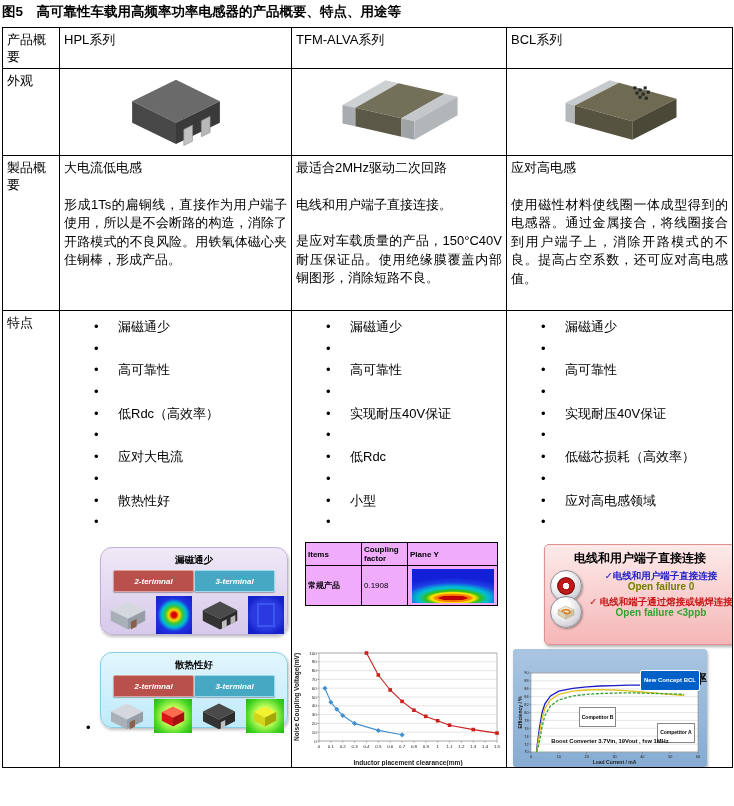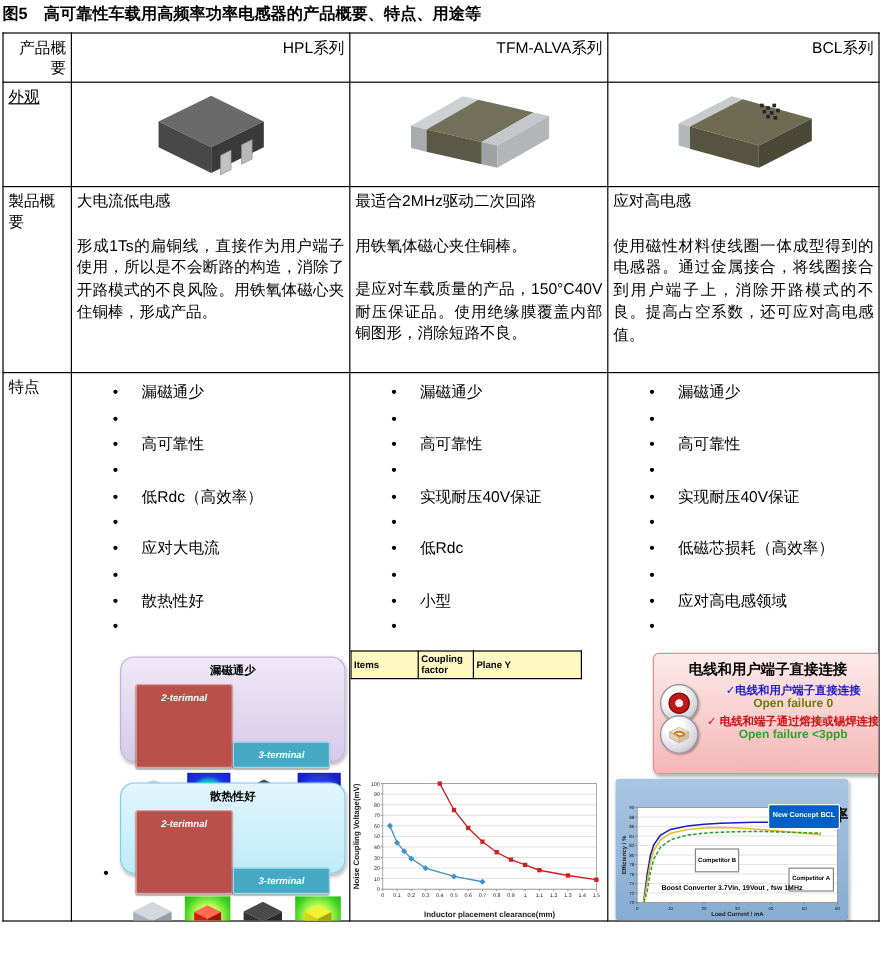--- a/index.html
+++ b/index.html
@@ -2,22 +2,22 @@
 <html><head>
 <meta charset="utf-8">
 <style>
 * { margin:0; padding:0; box-sizing:border-box; }
 body { background:#fff; }
 .page { position:relative; width:734px; height:806px; background:#fff; overflow:hidden;
         font-family:"Liberation Sans","DejaVu Sans",sans-serif; color:#000; }
 .doc-title { position:absolute; top:3px; left:2px; font-size:13.5px; font-weight:bold; }
 table.main { position:absolute; top:27px; left:2px; width:730px; border-collapse:collapse; table-layout:fixed; }
 table.main td { border:1px solid #000; vertical-align:top; padding:3px 4px; font-size:13px; line-height:17px; }
-.r-head td { height:34px;text-align:right; }
-.r-app td  { height:83px; text-align:center; vertical-align:middle; padding:1px;text-decoration:underline; }
+.r-head td { height:34px; }
+.r-app td  { height:83px; text-align:center; vertical-align:middle; padding:1px; }
 .r-rel td  { height:45px; }
 .r-ov td   { height:155px; }
 .r-feat td { height:457px; position:relative; overflow:hidden; }
 .muted { color:#6e6e6e; }
 .ov-h { line-height:18.5px; }
 .ov-p { line-height:18.5px; margin-top:18px; text-align:justify; }
 .ov-p:empty { display:none; }
 ul.features { margin-top:4px; }
 .features li { list-style:none; position:relative; padding-left:54px; height:21.7px; font-size:13px; }
 .features li::before { content:"•"; position:absolute; left:30px; }
@@ -27,31 +27,31 @@
 .gbox { position:absolute; border-radius:12px; box-shadow:1px 2px 3px rgba(0,0,0,.25); }
 .gbox.purple { top:236px; left:40px; width:188px; height:88px;
   background:linear-gradient(180deg,#efe9f7 0%,#d7c9ea 100%); border:1px solid #c2b2da; }
 .gbox.cyan { top:341px; left:40px; width:188px; height:76px;
   background:linear-gradient(180deg,#e2f6fd 0%,#bfeafa 100%); border:1px solid #86cde8; }
 .gtitle { text-align:center; font-size:9.5px; font-weight:bold; margin-top:3px; }
 .pills { display:flex; justify-content:space-between; padding:2px 12px 0 12px; }
 .pill { width:90px; text-align:center; font-size:8px; font-weight:bold; color:#fff;
         padding:1.5px 0; border-radius:2px; box-shadow:0 1px 1px rgba(0,0,0,.3);font-style:italic; }
 .pill.red  { background:#b9504b; border:1px solid #dca09d; }
-.pill.teal { background:#47a8c4; border:1px solid #9fd8ea;margin-top:48px; }
+.pill.teal { background:#47a8c4; border:1px solid #9fd8ea; }
 .imgrow { display:flex; justify-content:center; align-items:center; gap:5px; margin-top:4px; }
 .gbox.cyan .imgrow { margin-top:2px; }
 .hm { width:36px; height:38px; }
 .hm-flux1 { background:radial-gradient(circle at 50% 50%,#d80000 0 9%,#ffd800 20%,#38c838 33%,#00bcd4 47%,#2030e0 63%,#1420c8 100%); }
 .hm-flux2 { position:relative; background:radial-gradient(circle,#2a3ae0 0 55%,#1420c8 80%); }
 .hm-flux2::after { content:""; position:absolute; top:7px; left:9px; right:9px; bottom:7px; border:2px solid #3c55f0; }
 .th { width:38px; height:34px; display:flex; align-items:center; justify-content:center;
      background:radial-gradient(circle,#c6ff5e 0 35%,#3fd321 75%,#27b512 100%); }
 
-table.ctable { position:absolute; top:231px; left:0; width:192px; border-collapse:collapse; table-layout:fixed; background:#fef9c3; }
+table.ctable { position:absolute; top:231px; left:13px; width:192px; border-collapse:collapse; table-layout:fixed; background:#f0abfc; }
 table.ctable td { border:1px solid #000; font-size:8px; line-height:9px; padding:2px; vertical-align:middle; }
 table.ctable .hd { font-weight:bold; }
 table.ctable tr.h td { height:22px; }
 table.ctable tr.d td { height:40px; }
 .it { font-weight:bold; }
 .hmy { width:82px; height:34px; margin:0 auto; background-color:#1420d8; }
 .hmy1 { background-image:
   radial-gradient(circle 3px at 25px 26px,#ff2000 0 1px,#ffe000 1.6px,#20b020 2.6px,rgba(0,0,0,0) 3px),
   radial-gradient(circle 3px at 33px 26px,#ff2000 0 1px,#ffe000 1.6px,#20b020 2.6px,rgba(0,0,0,0) 3px),
   radial-gradient(circle 3px at 41px 26px,#ff2000 0 1px,#ffe000 1.6px,#20b020 2.6px,rgba(0,0,0,0) 3px),
@@ -163,21 +163,21 @@
 
     <tr class="r-ov">
       <td>製品概要</td>
       <td>
         <div class="ov-h">大电流低电感</div>
         <div class="ov-p">形成1Ts的扁铜线，直接作为用户端子使用，所以是不会断路的构造，消除了开路模式的不良风险。用铁氧体磁心夹住铜棒，形成产品。</div>
 
       </td>
       <td>
         <div class="ov-h">最适合2MHz驱动二次回路</div>
-        <div class="ov-p">用铁氧体磁心夹住铜棒。</div>
+        <div class="ov-p">电线和用户端子直接连接。</div>
         <div class="ov-p">是应对车载质量的产品，150°C40V耐压保证品。使用绝缘膜覆盖内部铜图形，消除短路不良。</div>
       </td>
       <td>
         <div class="ov-h">应对高电感</div>
         <div class="ov-p">使用磁性材料使线圈一体成型得到的电感器。通过金属接合，将线圈接合到用户端子上，消除开路模式的不良。提高占空系数，还可应对高电感值。</div>
 
       </td>
     </tr>
 
     <tr class="r-feat">
@@ -275,20 +275,27 @@
           <colgroup>
                 <col style="width:56px">
                 <col style="width:46px">
                 <col style="width:90px">
               </colgroup>
           <tbody>
                 <tr class="h">
             <td class="hd">Items</td>
             <td class="hd">Coupling factor</td>
             <td class="hd">Plane Y</td>
+          </tr>
+          <tr class="d">
+            <td class="it">常规产品</td>
+            <td>0.1908</td>
+            <td>
+                    <div class="hmy hmy2"></div>
+                  </td>
           </tr>
         </tbody>
             </table>
         <svg id="noise-chart" class="noise-svg" width="210" height="119" viewBox="0 0 210 119">
               <rect x="26" y="6" width="178" height="88" fill="#ffffff"></rect>
               <line x1="26" y1="94" x2="204" y2="94" stroke="#cccccc" stroke-width="0.5"></line>
               <line x1="24.4" y1="94" x2="26" y2="94" stroke="#555" stroke-width="0.5"></line>
               <text x="23.6" y="95.672" font-size="4.4" text-anchor="end" fill="#222">0</text>
               <line x1="26" y1="85.2" x2="204" y2="85.2" stroke="#cccccc" stroke-width="0.5"></line>
               <line x1="24.4" y1="85.2" x2="26" y2="85.2" stroke="#555" stroke-width="0.5"></line>

